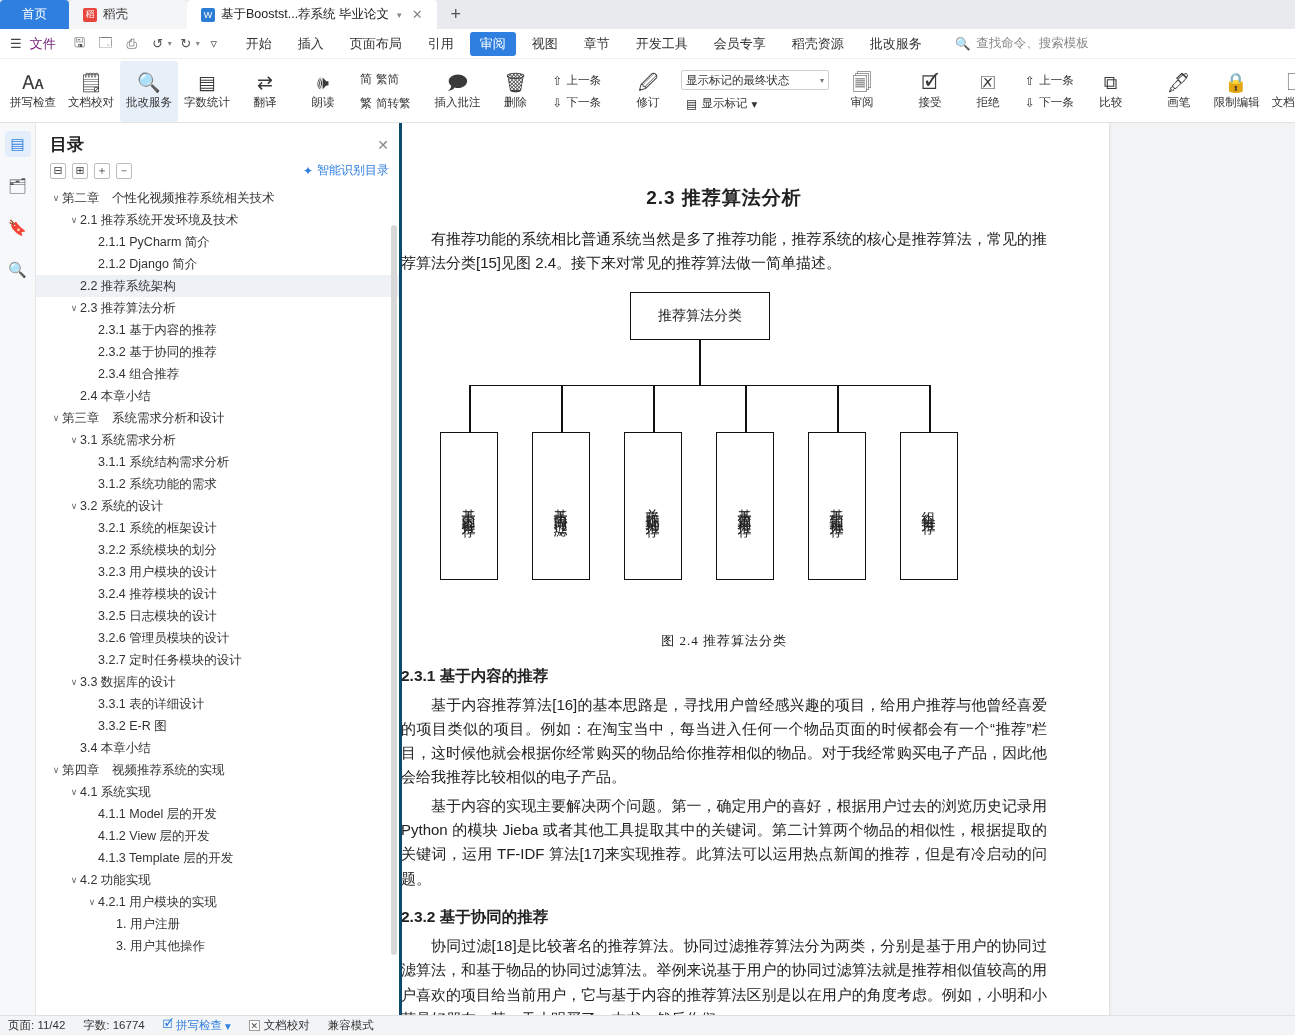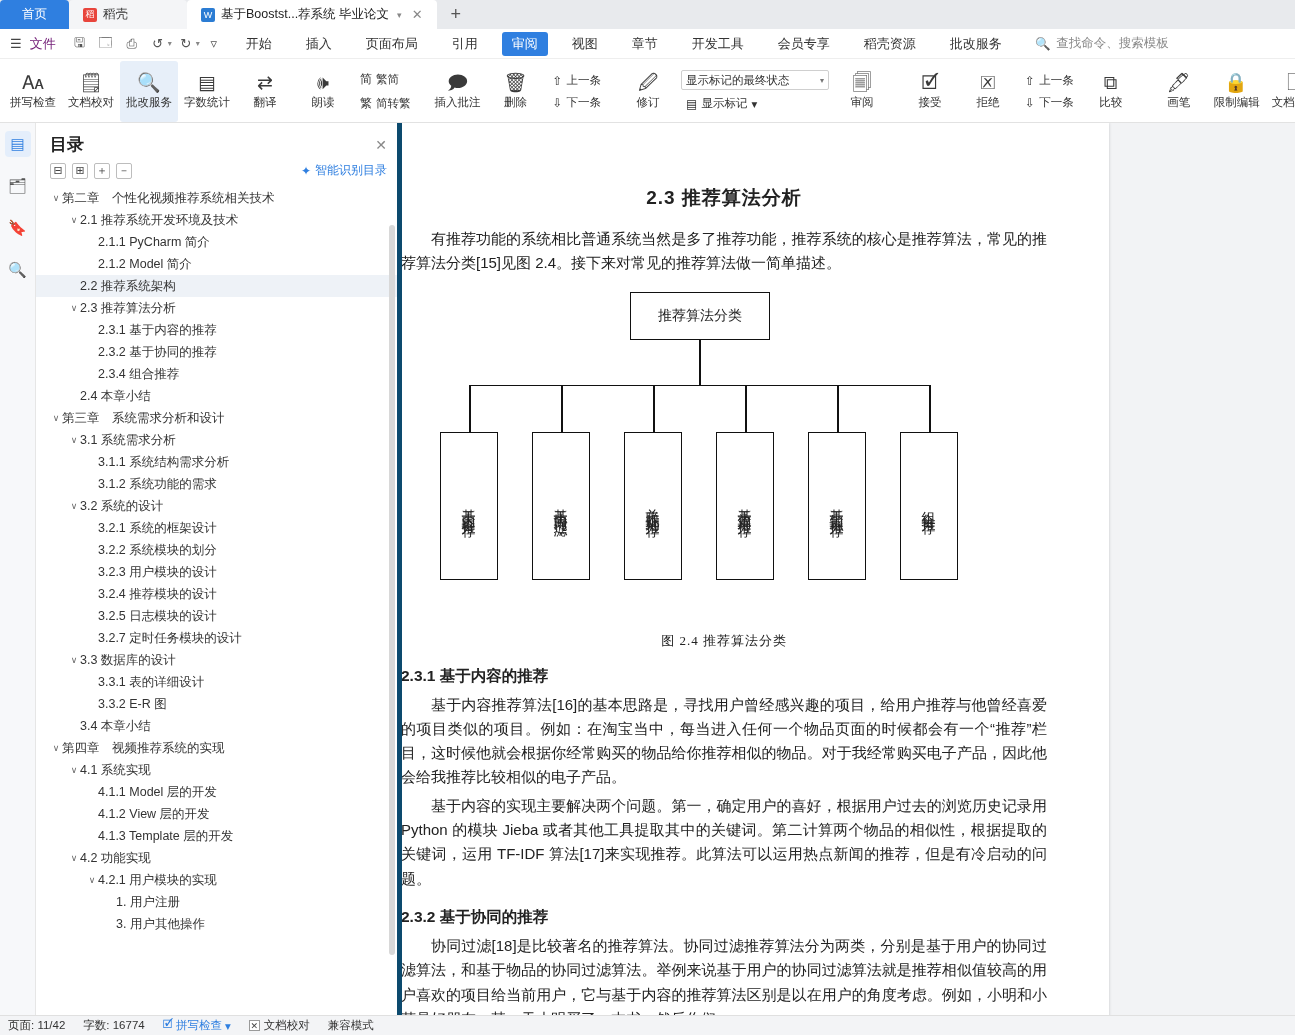--- a/index.html
+++ b/index.html
@@ -25,21 +25,21 @@
   .newtab { font-size:18px; color:#555; padding:0 14px; line-height:29px; }
 
   
   .menurow { height:30px; background:#fff; display:flex; align-items:center; border-bottom:1px solid #eee; }
   .menurow .hamburger { padding:0 6px 0 10px; font-size:13px; color:#444; }
   .menu-file { font-size:13px; color:#701a75; padding:0 8px 0 2px; }
   .qa { display:flex; align-items:center; gap:2px; padding-left:4px; }
   .qa .qbtn { width:24px; height:22px; display:flex; align-items:center; justify-content:center;
               color:#555; font-size:13px; }
   .qa .qcaret { font-size:8px; color:#888; margin-left:-4px; }
-  .mainmenu { display:flex; margin-left:10px; gap:14px; }
+  .mainmenu { display:flex; margin-left:10px; gap:6px; }
   .mainmenu .mi { font-size:13px; color:#333; padding:3px 10px; border-radius:3px; }
   .mainmenu .mi.sel { background:#2f7fe0; color:#fff; }
   .searchbox { margin-left:24px; display:flex; align-items:center; gap:5px; color:#888; font-size:12.5px; }
 
   
   .ribbon { height:64px; background:#fff; display:flex; align-items:stretch; border-bottom:1px solid #e2e2e2;
             padding:2px 0 0 4px; overflow:hidden; }
   .rgroup { display:flex; align-items:stretch; }
   .rsep { width:1px; background:#e8e8e8; margin:6px 5px; }
   .bigbtn { width:58px; display:flex; flex-direction:column; align-items:center; justify-content:center;
@@ -56,21 +56,21 @@
   .selectbox .car { margin-left:auto; font-size:8px; color:#777; }
 
   
   .workspace { display:flex; height:calc(1035px - 29px - 30px - 64px - 20px); }
   .leftrail { width:36px; background:#f7f8fa; border-right:1px solid #e6e6e6;
               display:flex; flex-direction:column; align-items:center; padding-top:8px; gap:16px; }
   .leftrail .ri { width:26px; height:26px; display:flex; align-items:center; justify-content:center;
                   font-size:15px; color:#555; border-radius:4px; }
   .leftrail .ri.act { background:#e4eefb; color:#2f7fe0; }
 
-  .tocpane { width:366px; background:#fff; border-right:5px solid #0c4a6e; display:flex; flex-direction:column; position:relative; }
+  .tocpane { width:366px; background:#fff; border-right:3px solid #0c4a6e; display:flex; flex-direction:column; position:relative; }
   .toc-head { display:flex; align-items:center; padding:10px 10px 4px 14px; }
   .toc-title { font-size:17px; color:#222; font-weight:bold; }
   .toc-close { margin-left:auto; color:#888; font-size:14px; }
   .toc-tools { display:flex; align-items:center; gap:6px; padding:2px 10px 6px 14px; font-size:12px; color:#555; }
   .toc-tools .tbtn { width:16px; height:16px; border:1px solid #bdbdbd; border-radius:2px;
                      display:flex; align-items:center; justify-content:center; font-size:11px; color:#444; background:#fff; }
   .toc-smart { margin-left:auto; color:#2f7fe0; font-size:12px; display:flex; align-items:center; gap:4px; }
   .toc-list { flex:1; overflow:hidden; padding-top:2px; position:relative; }
   .toc-item { display:flex; align-items:center; height:22px; font-size:12.5px; color:#333; padding-right:8px; white-space:nowrap; }
   .toc-item.sel { background:#eef2f7; }
@@ -322,21 +322,21 @@
         <div class="toc-item">
           <span class="tw" style="margin-left: 32px;">∨</span>
           <span class="lb">2.1 推荐系统开发环境及技术</span>
         </div>
         <div class="toc-item">
           <span class="tw" style="margin-left: 50px;"></span>
           <span class="lb">2.1.1 PyCharm 简介</span>
         </div>
         <div class="toc-item">
           <span class="tw" style="margin-left: 50px;"></span>
-          <span class="lb">2.1.2 Model 简介</span>
+          <span class="lb">2.1.2 Django 简介</span>
         </div>
         <div class="toc-item sel">
           <span class="tw" style="margin-left: 32px;"></span>
           <span class="lb">2.2 推荐系统架构</span>
         </div>
         <div class="toc-item">
           <span class="tw" style="margin-left: 32px;">∨</span>
           <span class="lb">2.3 推荐算法分析</span>
         </div>
         <div class="toc-item">
@@ -387,20 +387,24 @@
           <span class="tw" style="margin-left: 50px;"></span>
           <span class="lb">3.2.3 用户模块的设计</span>
         </div>
         <div class="toc-item">
           <span class="tw" style="margin-left: 50px;"></span>
           <span class="lb">3.2.4 推荐模块的设计</span>
         </div>
         <div class="toc-item">
           <span class="tw" style="margin-left: 50px;"></span>
           <span class="lb">3.2.5 日志模块的设计</span>
+        </div>
+        <div class="toc-item">
+          <span class="tw" style="margin-left: 50px;"></span>
+          <span class="lb">3.2.6 管理员模块的设计</span>
         </div>
         <div class="toc-item">
           <span class="tw" style="margin-left: 50px;"></span>
           <span class="lb">3.2.7 定时任务模块的设计</span>
         </div>
         <div class="toc-item">
           <span class="tw" style="margin-left: 32px;">∨</span>
           <span class="lb">3.3 数据库的设计</span>
         </div>
         <div class="toc-item">

